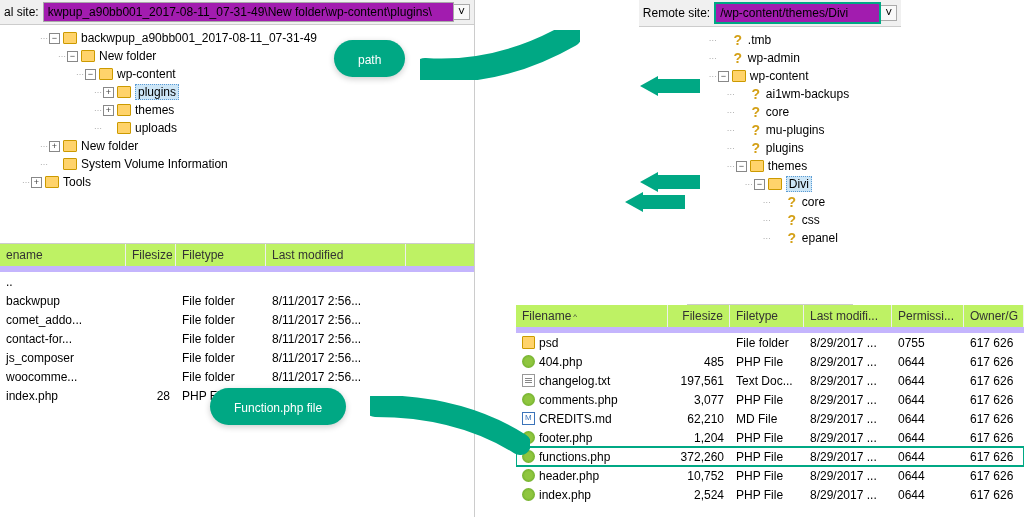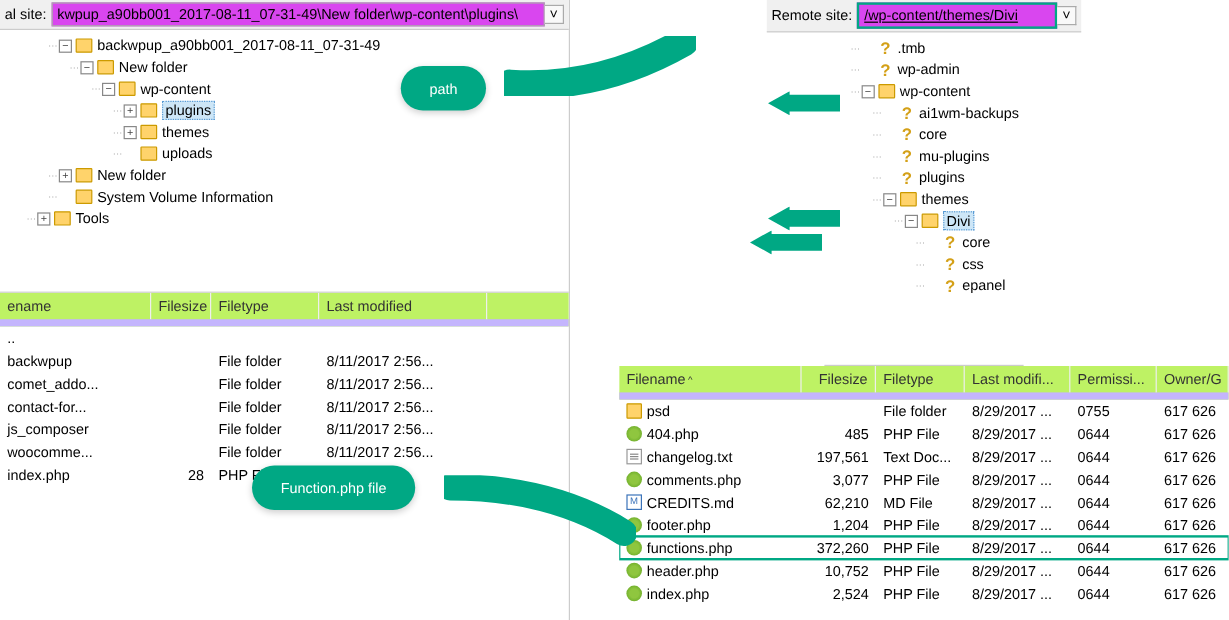--- a/index.html
+++ b/index.html
@@ -1,21 +1,21 @@
 <!DOCTYPE html>
 <html><head>
 <meta charset="utf-8">
 <style>
 * { margin: 0; padding: 0; box-sizing: border-box; font-family: "Segoe UI", Tahoma, sans-serif; font-size: 12px; }
 body { background: #fff; width: 1024px; height: 517px; overflow: hidden; position: relative; }
 
 .panel-header { display: flex; align-items: center; padding: 2px 4px; background: #f0f0f0; border-bottom: 1px solid #ccc; }
 .panel-header label { margin-right: 4px; }
-.path-input { flex: 1; padding: 2px 4px; border: 1px solid #aaa; background: #d946ef; }
-.path-input.highlight { border: 2px solid #00a884; text-decoration: underline; }
+.path-input { flex: 1; padding: 2px 4px; border: 1px solid #aaa; background: #a21caf; }
+.path-input.highlight { border: 2px solid #00a884; }
 .dropdown-btn { width: 16px; text-align: center; user-select: none; border: 1px solid #aaa; border-left: none; background: #f9f9f9; }
 
 .split { display: flex; height: 100%; gap: 41px; }
 .left-col { width: 508px; border-right: 1px solid #ccc; display: flex; flex-direction: column; }
 .right-col { flex: 1; display: flex; flex-direction: column; align-items: center; }
 
 .tree-pane { flex: 0 0 auto; padding: 4px 4px 8px 4px; overflow: auto; border-bottom: 1px solid #ccc; }
 .tree-pane.local { height: 219px; }
 .tree-pane.remote { height: 278px; }
 
@@ -429,21 +429,21 @@
             <div class="remote-c-type">PHP File</div>
             <div class="remote-c-mod">8/29/2017 ...</div>
             <div class="remote-c-perm">0644</div>
             <div class="remote-c-own">617 626</div>
           </div>
         </div>
     </div>
   </div>
 </div>
 
-<div class="callout" style="left:334px; top:55px;">
+<div class="callout" style="left:334px; top:40px;">
   <span>path</span>
 </div>
 <svg class="arrow" style="left:420px; top:30px;" width="160" height="50">
   <path d="M 5 40 Q 80 45 150 5" stroke="#00a884" stroke-width="24" fill="none" stroke-linecap="round"></path>
 </svg>
 
 <div class="callout" style="left:210px; top:388px;">
   <span>Function.php file</span>
 </div>
 <svg class="arrow" style="left:370px; top:396px;" width="160" height="60">

